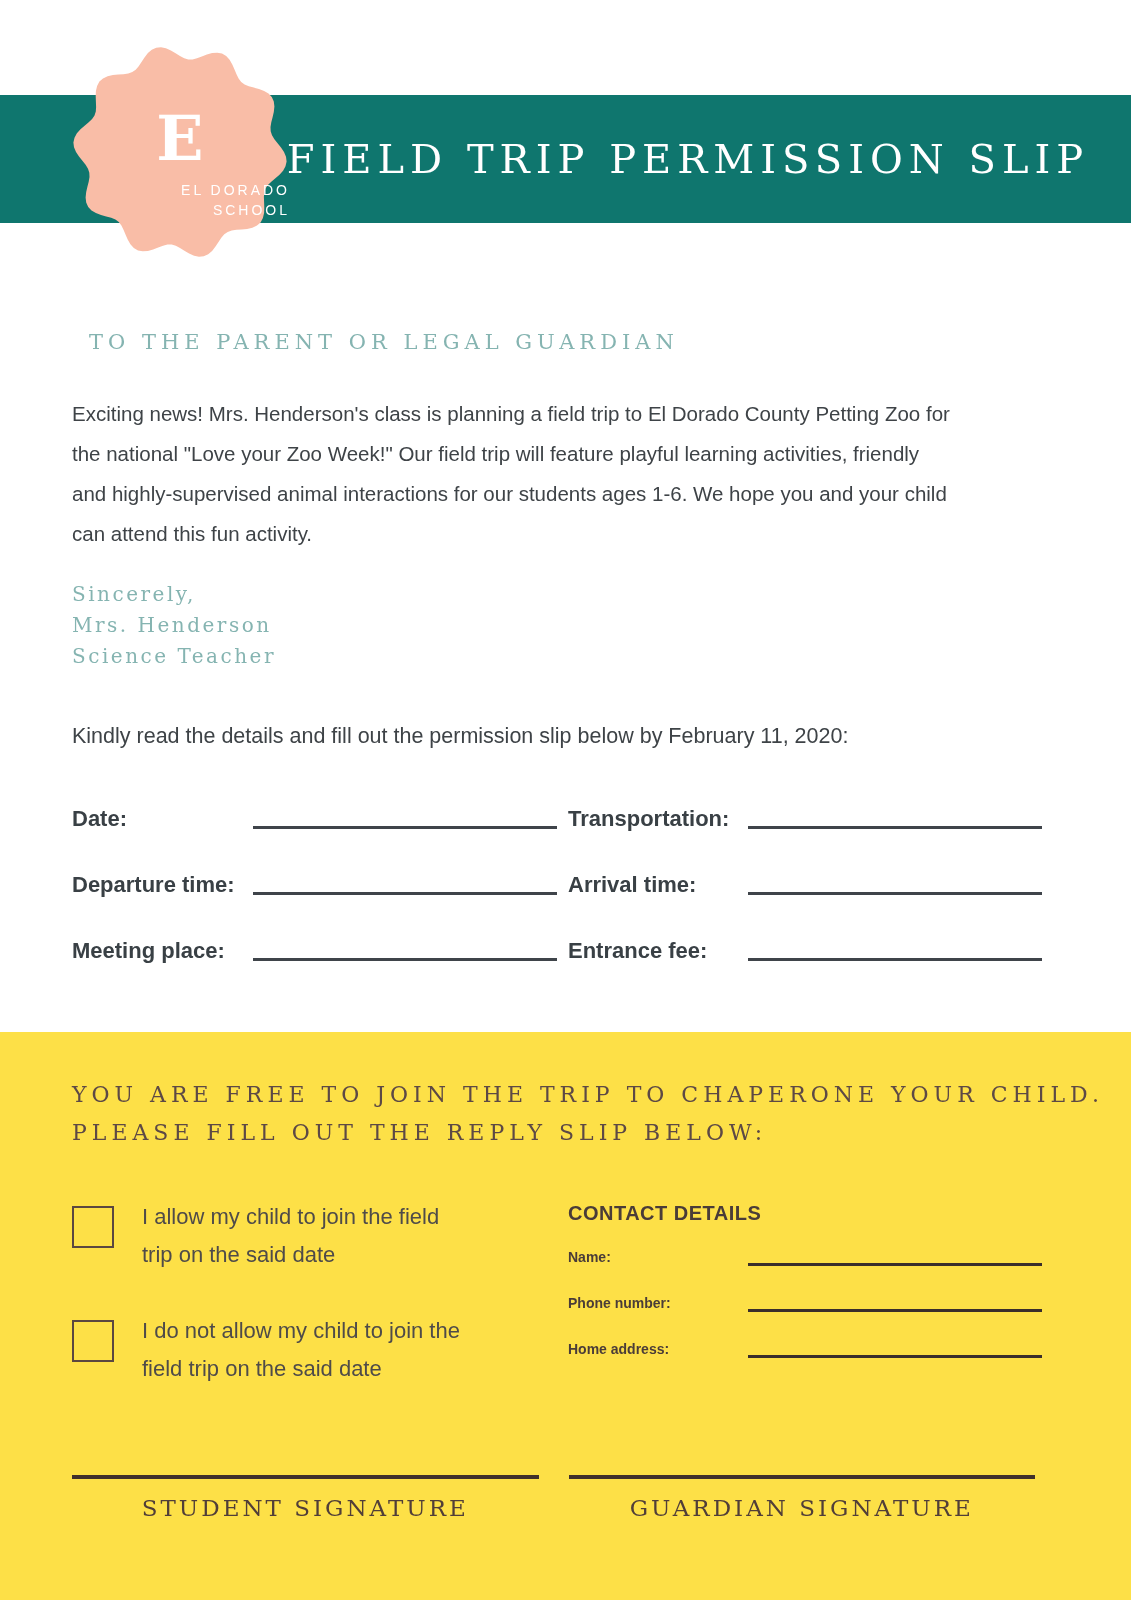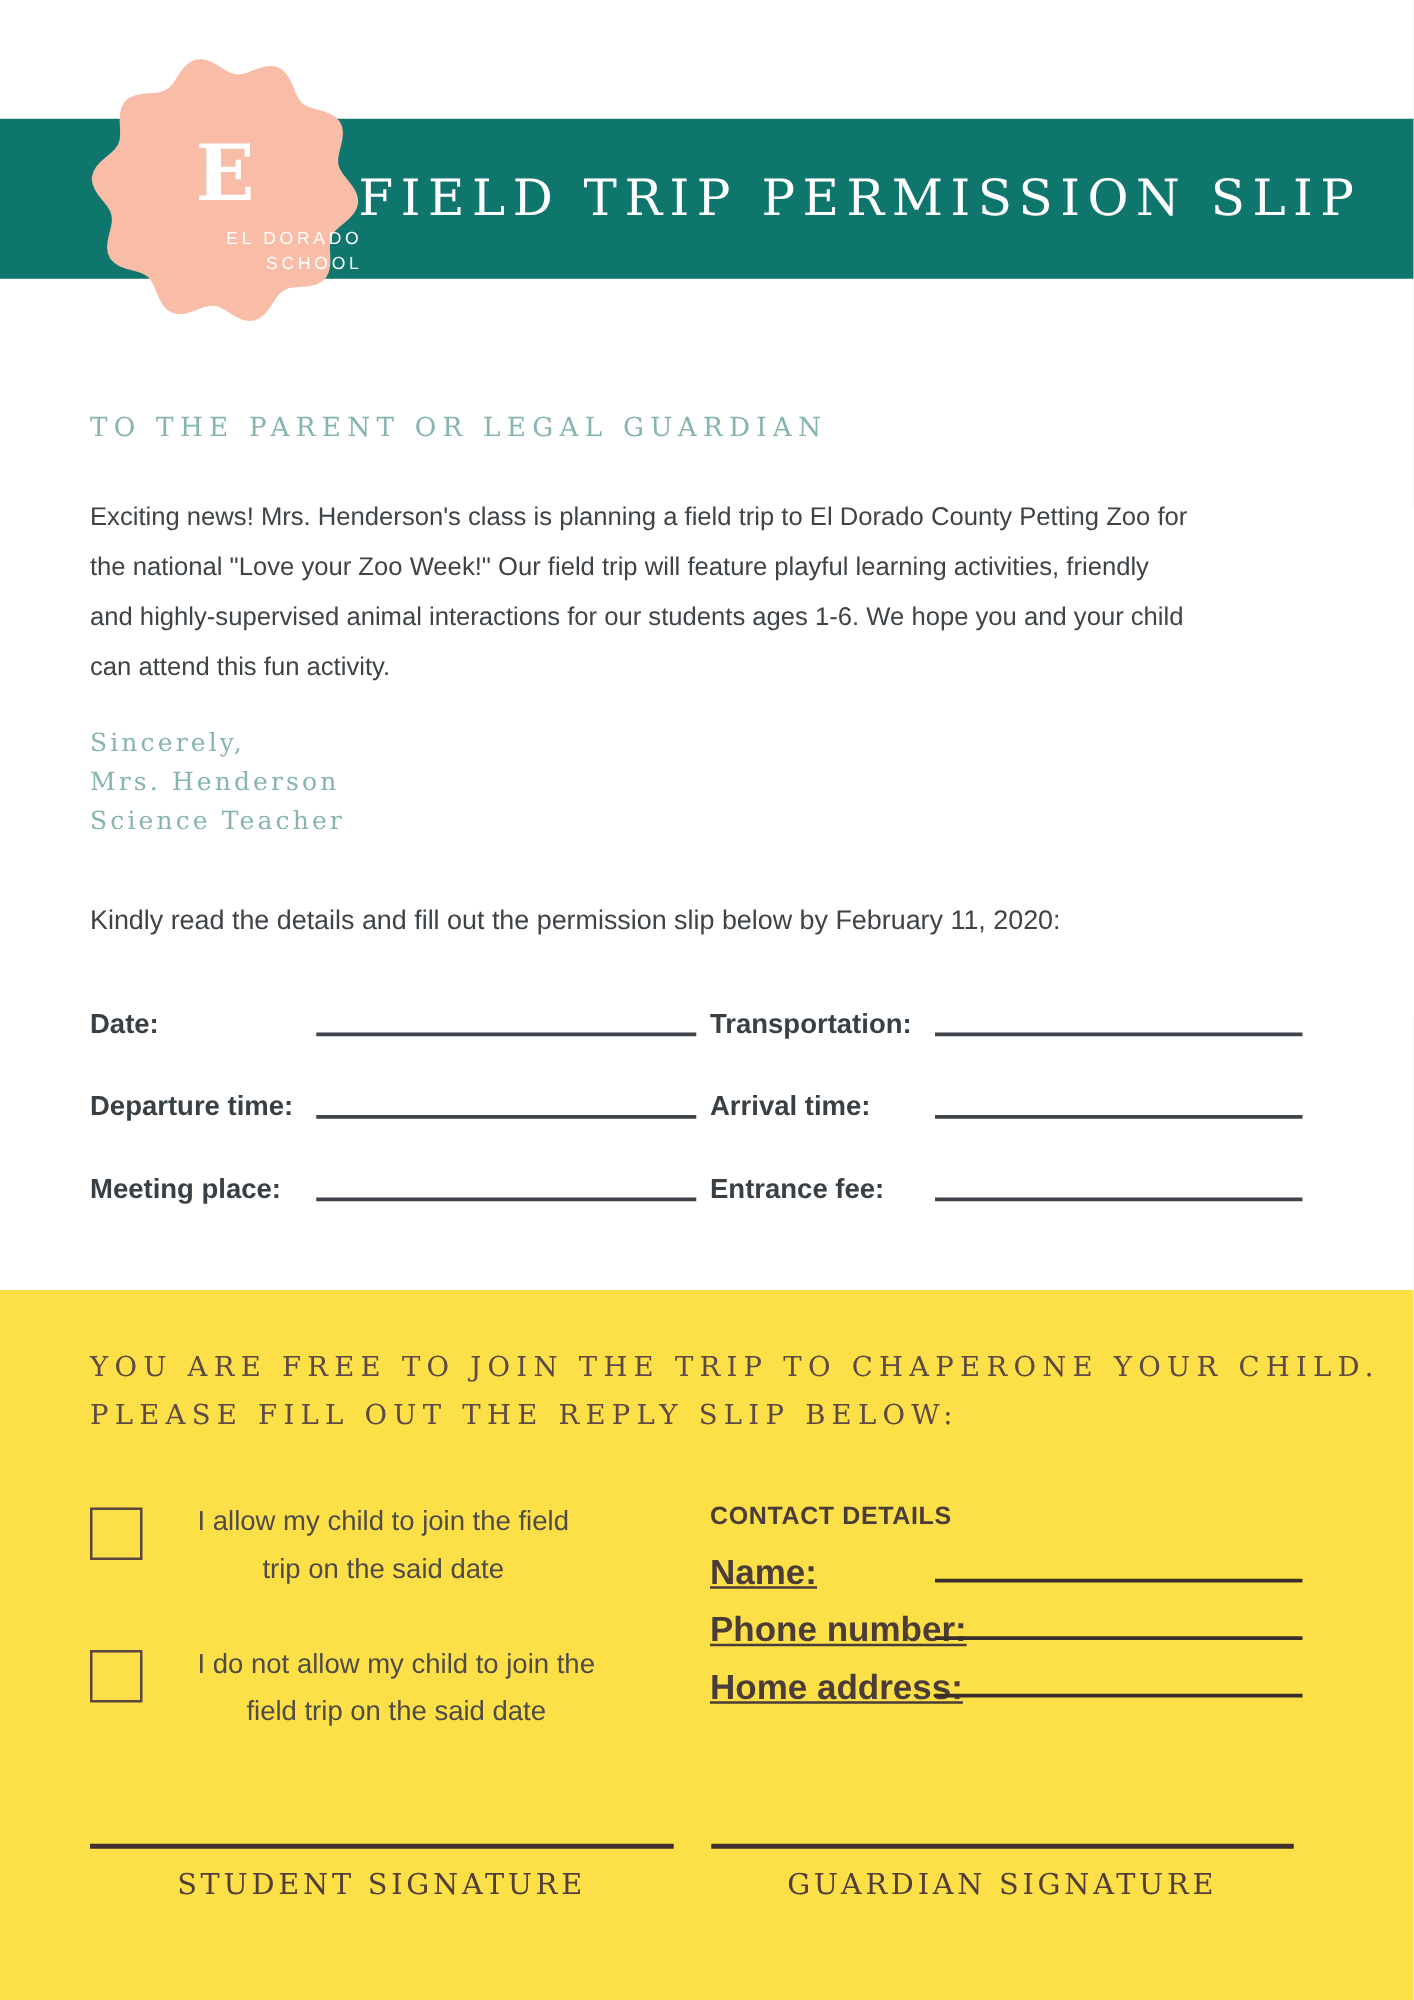--- a/index.html
+++ b/index.html
@@ -27,21 +27,21 @@
   .badge-initial {
     position:absolute; top:60px; left:0; width:100%; text-align:center;
     color:#ffffff; font-family:"DejaVu Serif", serif; font-weight:bold; font-size:62px;
   }
   .badge-name {
     position:absolute; top:138px; left:0; width:100%; text-align:right;
     color:#ffffff; font-size:14px; letter-spacing:3px; line-height:20px;
   }
   
   .salutation {
-    position:absolute; top:330px; left:72px;
+    position:absolute; top:330px; left:89px;
     color:#85b4b1; font-family:"DejaVu Serif", serif;
     font-size:21px; letter-spacing:5px; white-space:nowrap;
   }
   .letter-body {
     position:absolute; top:394px; left:72px; right:86px;
     color:#3e4347; font-size:20.5px; line-height:40px;
   }
   .letter-body div { white-space:nowrap; }
   .closing-block {
     position:absolute; top:579px; left:72px;
@@ -71,37 +71,37 @@
     position:absolute; top:1032px; left:0; width:100%; height:568px;
     background:#fde047;
   }
   .reply-heading {
     position:absolute; top:44px; left:72px; right:86px;
     color:#5d4945; font-family:"DejaVu Serif", serif;
     font-size:22px; letter-spacing:5px; line-height:38px;
   }
   .reply-heading div { white-space:nowrap; }
   .options { position:absolute; left:72px; top:166px; width:450px; }
-  .option { display:flex; gap:44px;text-align:center; }
+  .option { display:flex; gap:28px; }
   .option + .option { margin-top:38px; }
   .checkbox {
     flex:0 0 auto; width:42px; height:42px; margin-top:8px;
     border:2px solid #5b4740; background:transparent; cursor:pointer;
   }
   .option-label { color:#4f4b49; font-size:22px; line-height:38px; }
   .option-label div { white-space:nowrap; }
   .contact { position:absolute; left:568px; top:170px; right:89px; }
   .contact-heading {
     color:#4a3c38; font-weight:bold; font-size:20px; letter-spacing:0.5px;
   }
   .contact-row { display:flex; align-items:flex-end; height:46px; }
   .contact-row:first-of-type { margin-top:8px; }
   .contact-row .flabel {
-    width:180px; color:#4a3c38; font-weight:bold; font-size:28px;
-    white-space:nowrap; line-height:27px;text-decoration:underline;
+    width:180px; color:#4a3c38; font-weight:bold; font-size:14px;
+    white-space:nowrap; line-height:27px;
   }
   .contact-row .blank-line { background:#3a2e2b; margin-bottom:5px; }
   
   .signatures {
     position:absolute; left:72px; right:96px; top:443px;
     display:flex; gap:30px;
   }
   .sig-block { flex:1; }
   .sig-line { height:4px; background:#40302b; }
   .sig-label {

